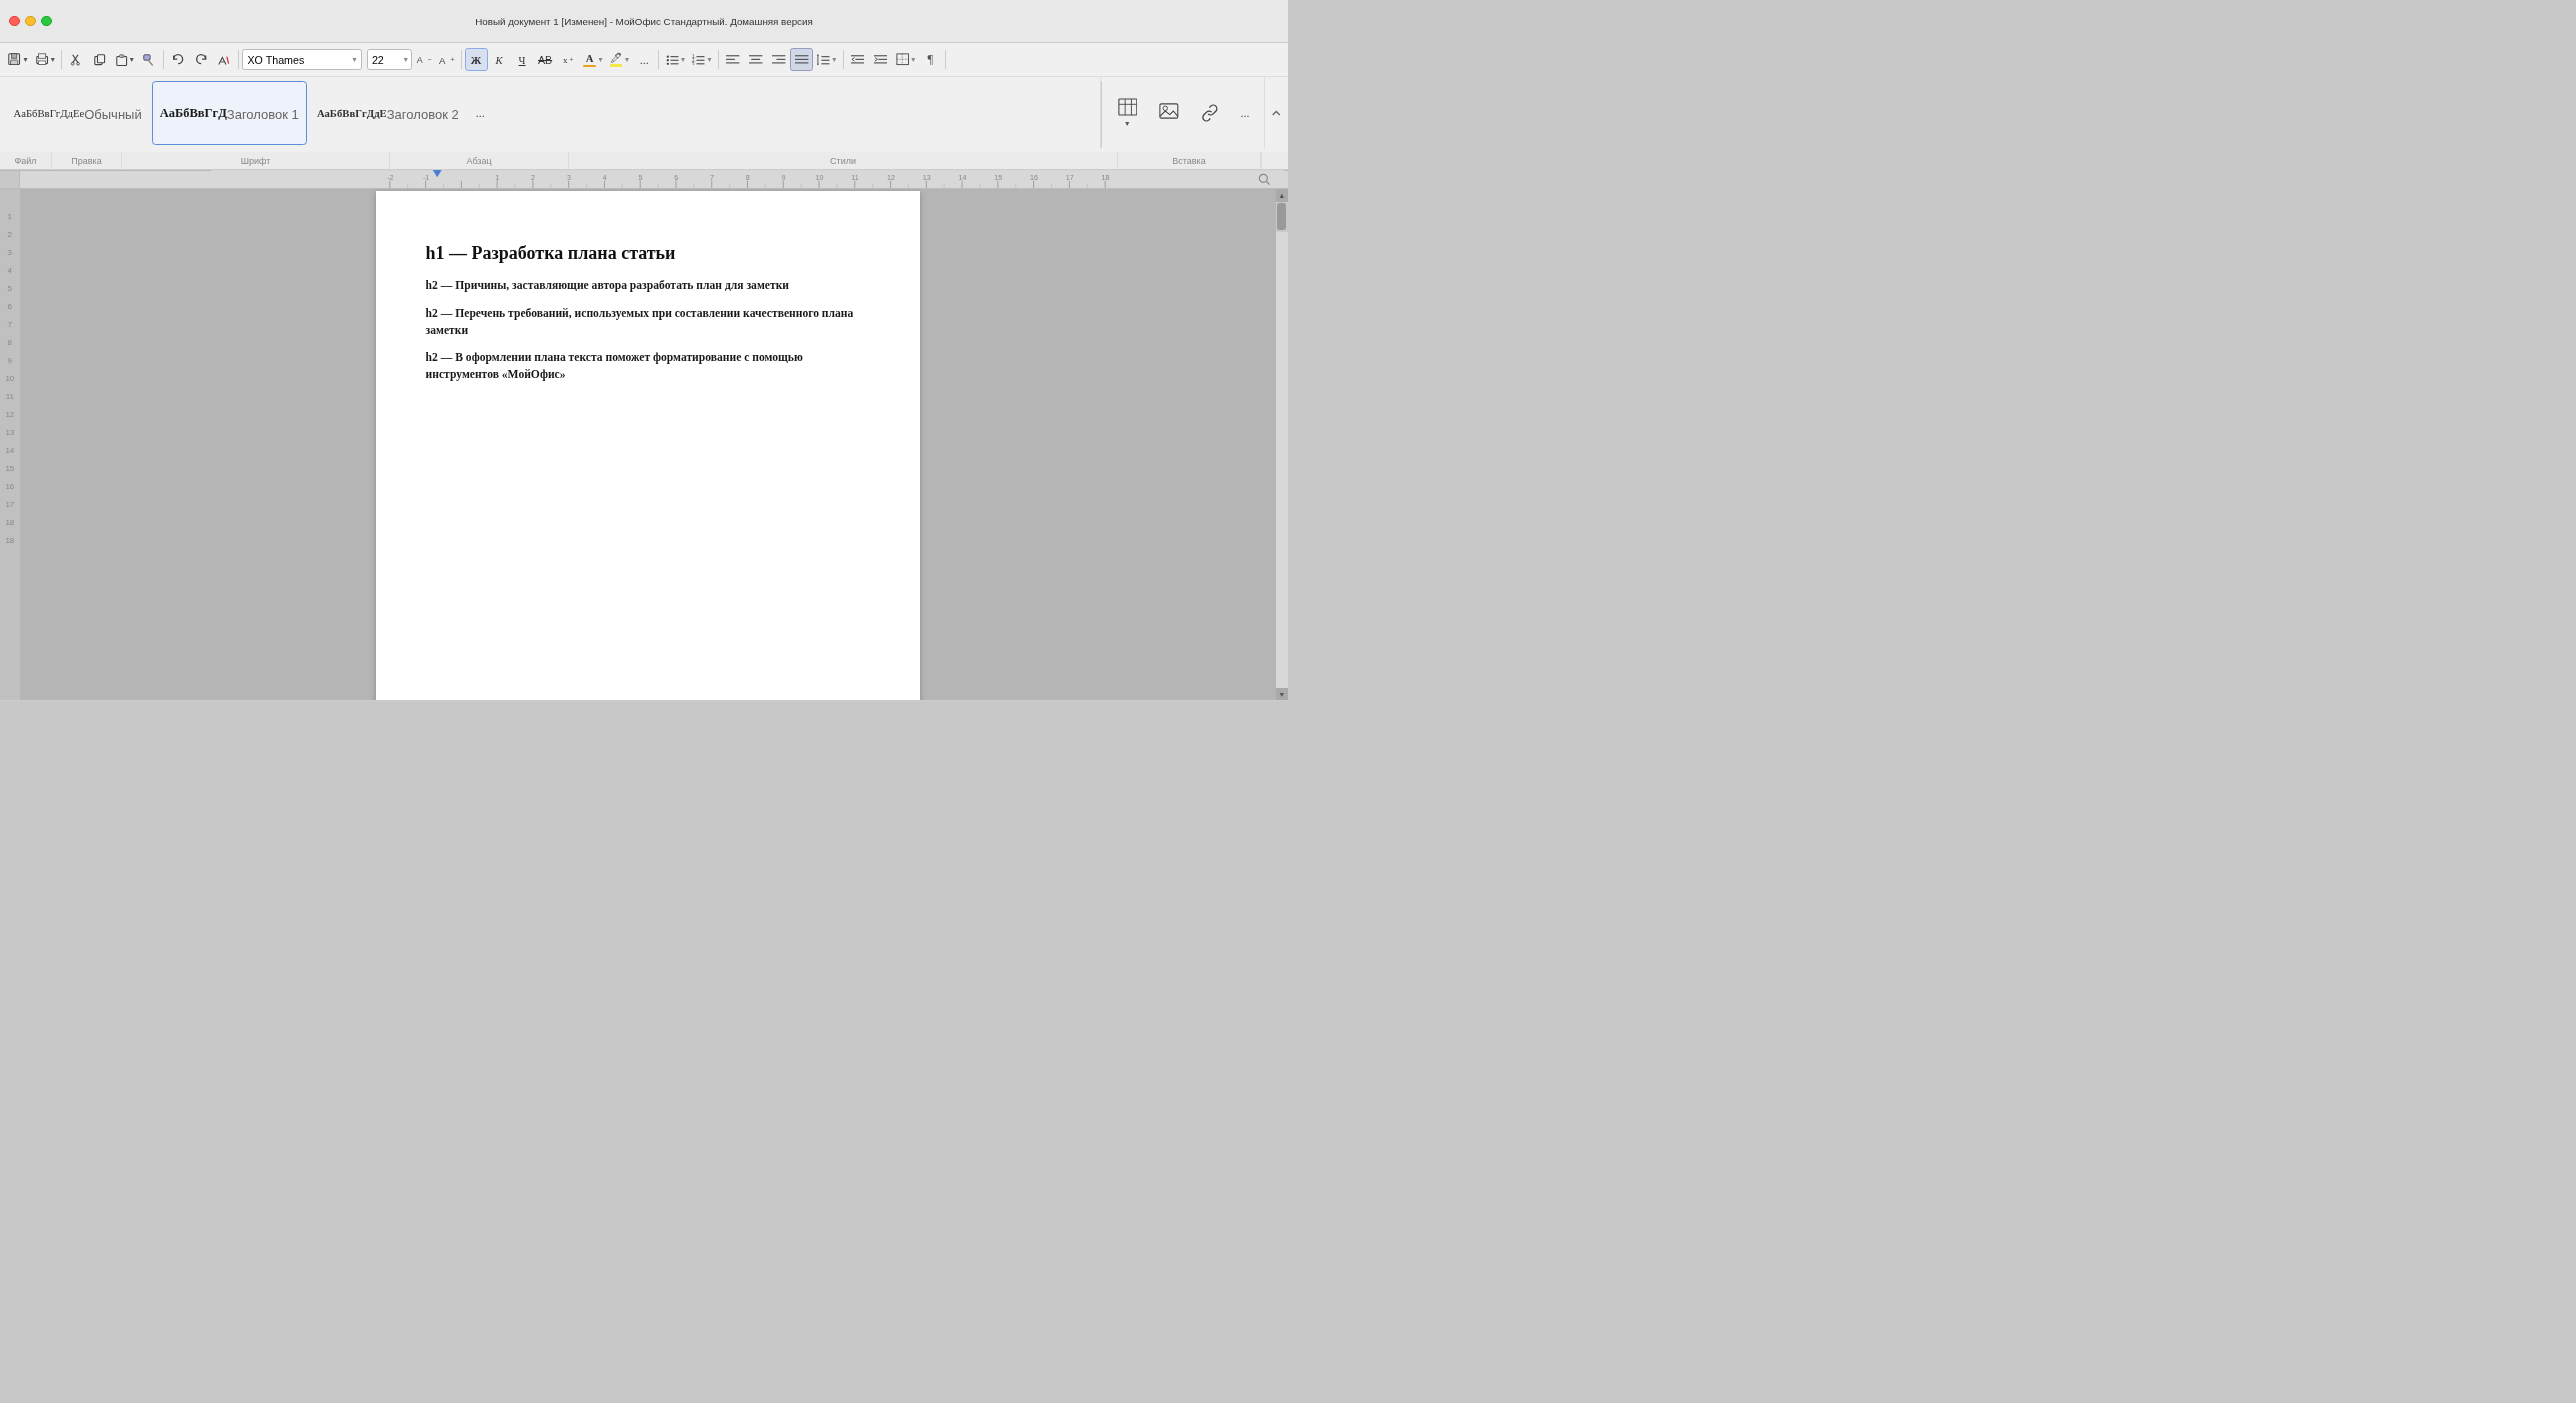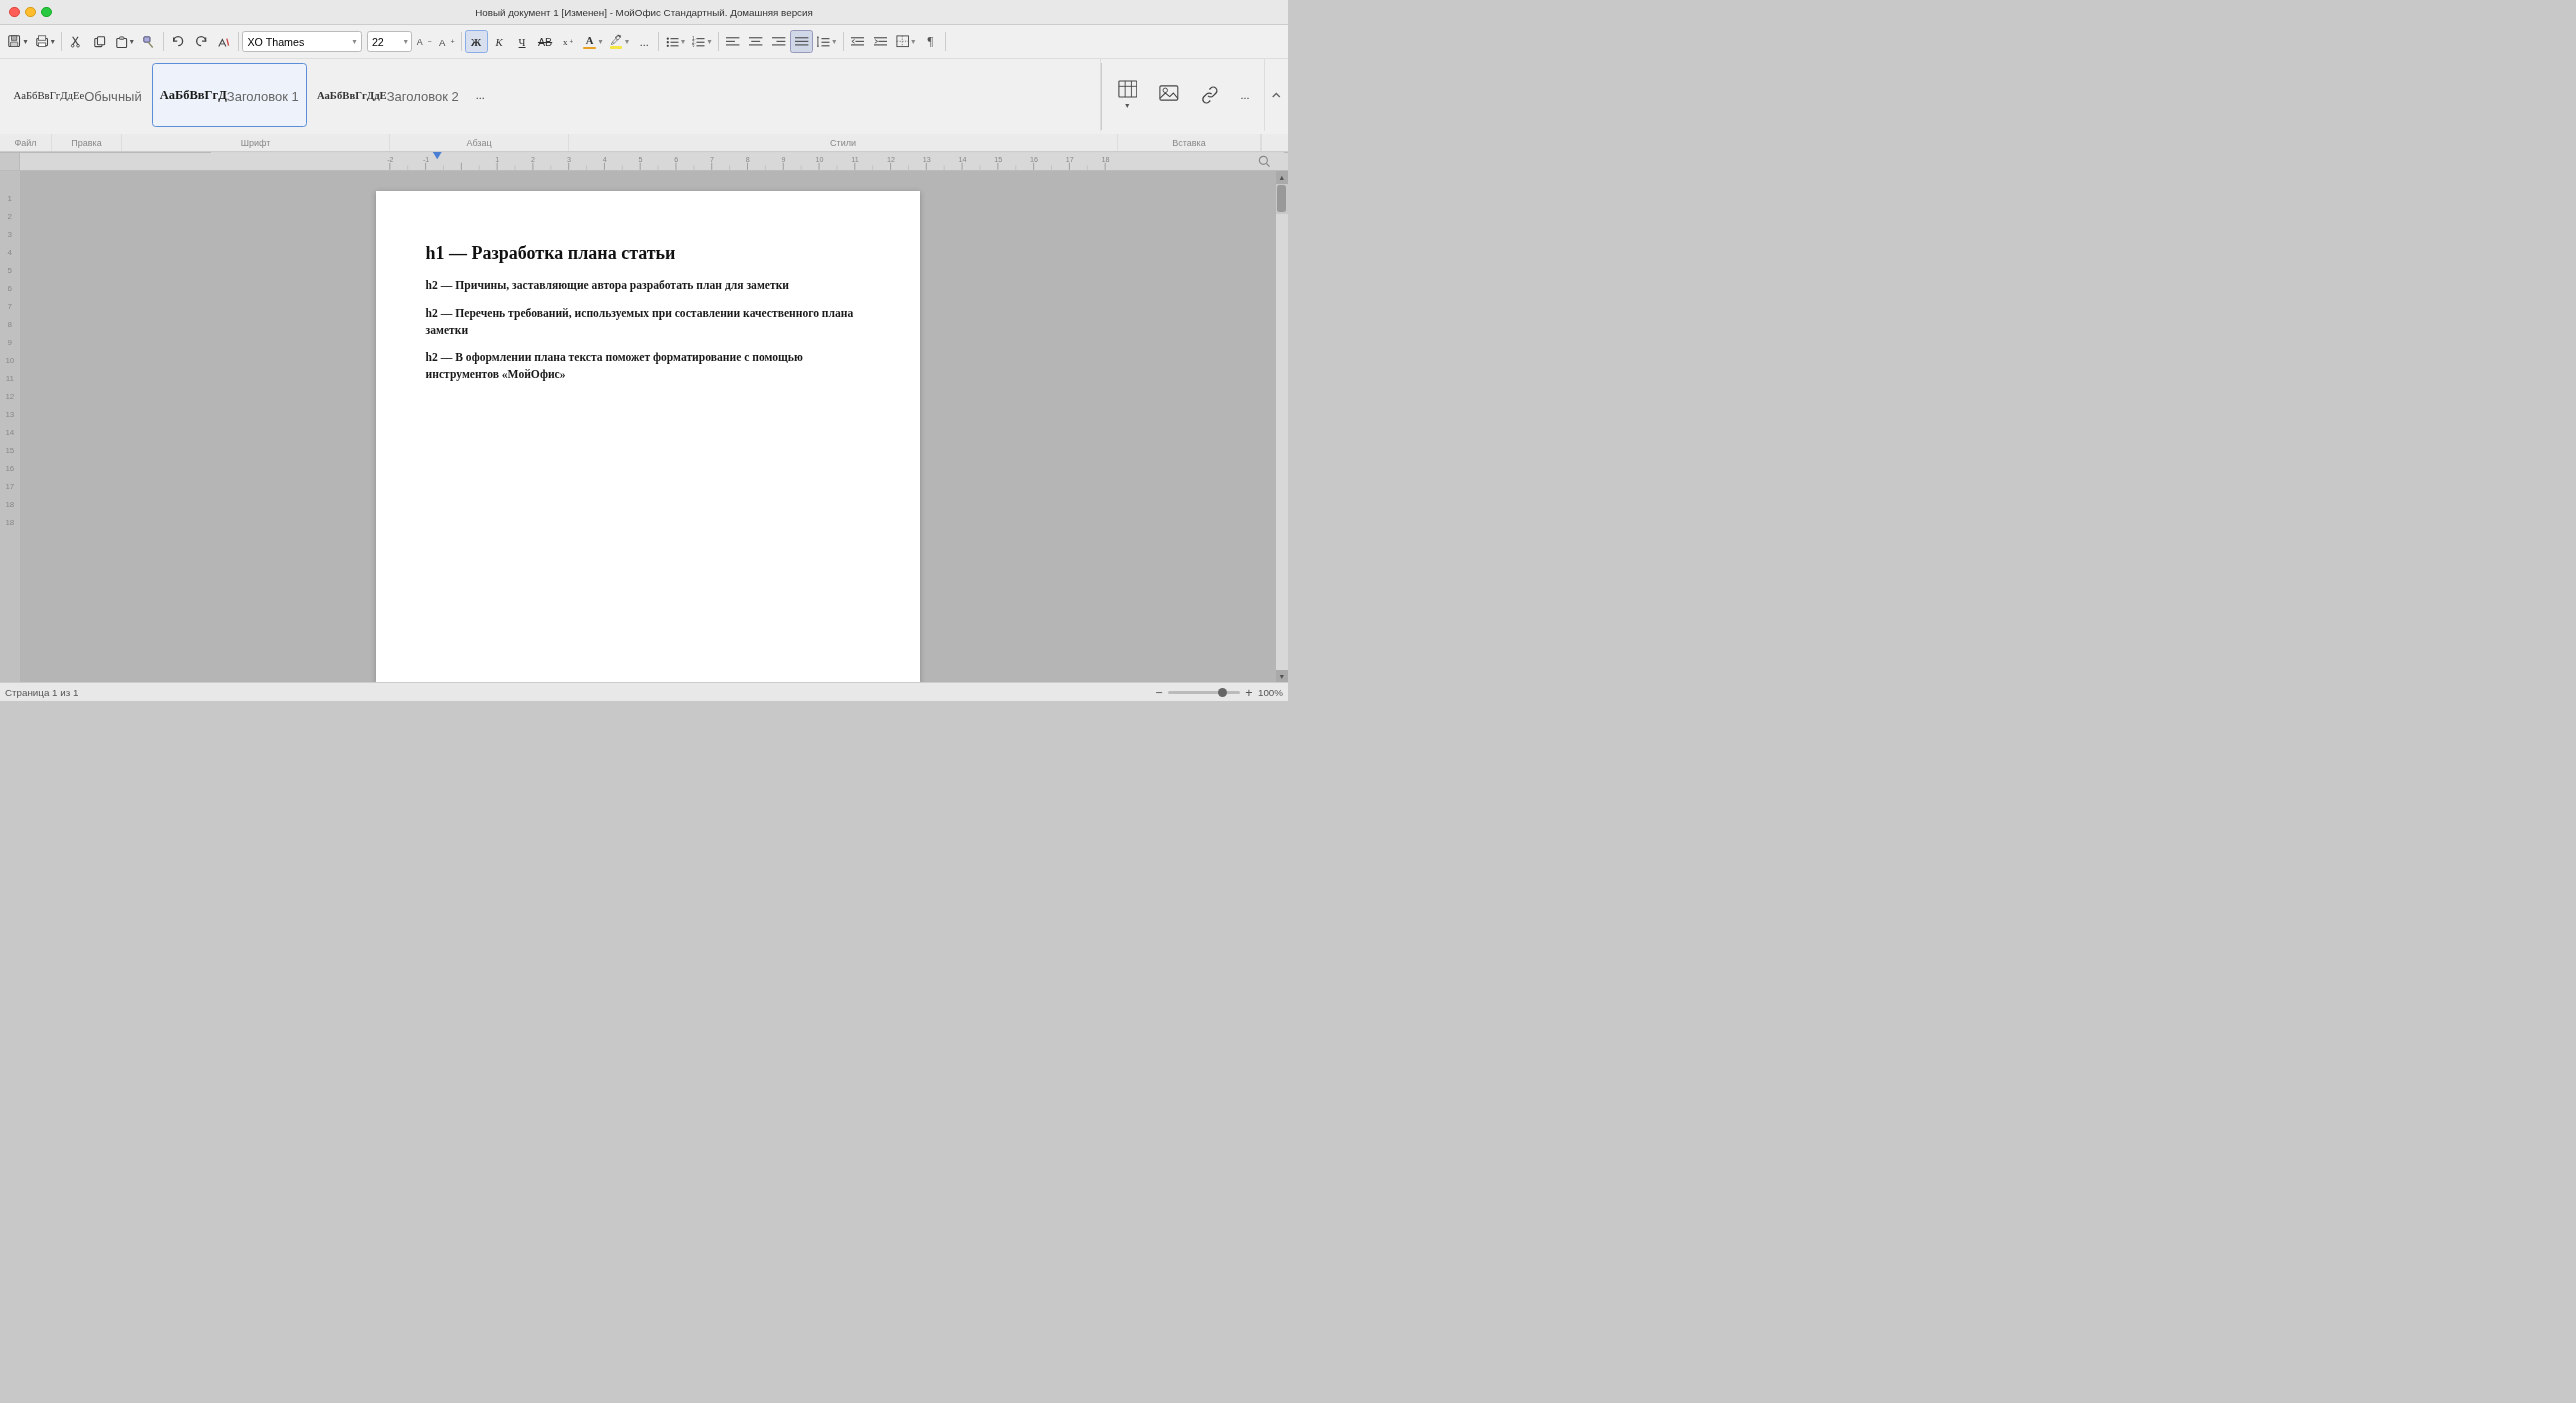--- a/index.html
+++ b/index.html
@@ -1,21 +1,21 @@
 <!DOCTYPE html>
 <html style="font-size:14.3px"><head>
   <meta charset="utf-8">
   <style>
     * { box-sizing: border-box; margin: 0; padding: 0; }
     body { font-family: -apple-system, BlinkMacSystemFont, 'Helvetica Neue', Arial, sans-serif; background: #c8c8c8; width: 1288px; height: 701px; overflow: hidden; font-size: 10.7px; }
 
     
     .titlebar {
       background: #e8e8e8;
-      height: 25px;
+      height: 43px;
       display: flex;
       align-items: center;
       justify-content: center;
       border-bottom: 0.9px solid #ccc;
       position: relative;
     }
     .titlebar-title {
       font-size: 9.8px;
       color: #333;
       font-weight: 500;
@@ -241,21 +241,21 @@
       align-items: center;
       justify-content: center;
     }
 
     .canvas-area {
       flex: 1;
       background: #b5b5b5;
       overflow: auto;
       display: flex;
       justify-content: center;
-      padding-top: 20px;
+      padding-top: 2px;
     }
     .page {
       background: white;
       width: 544px;
       min-height: 546px;
       margin: 0 auto;
       box-shadow: 0 0.9px 5.4px rgba(0,0,0,0.25);
       padding: 52px 50px 54px 50px;
       flex-shrink: 0;
     }

